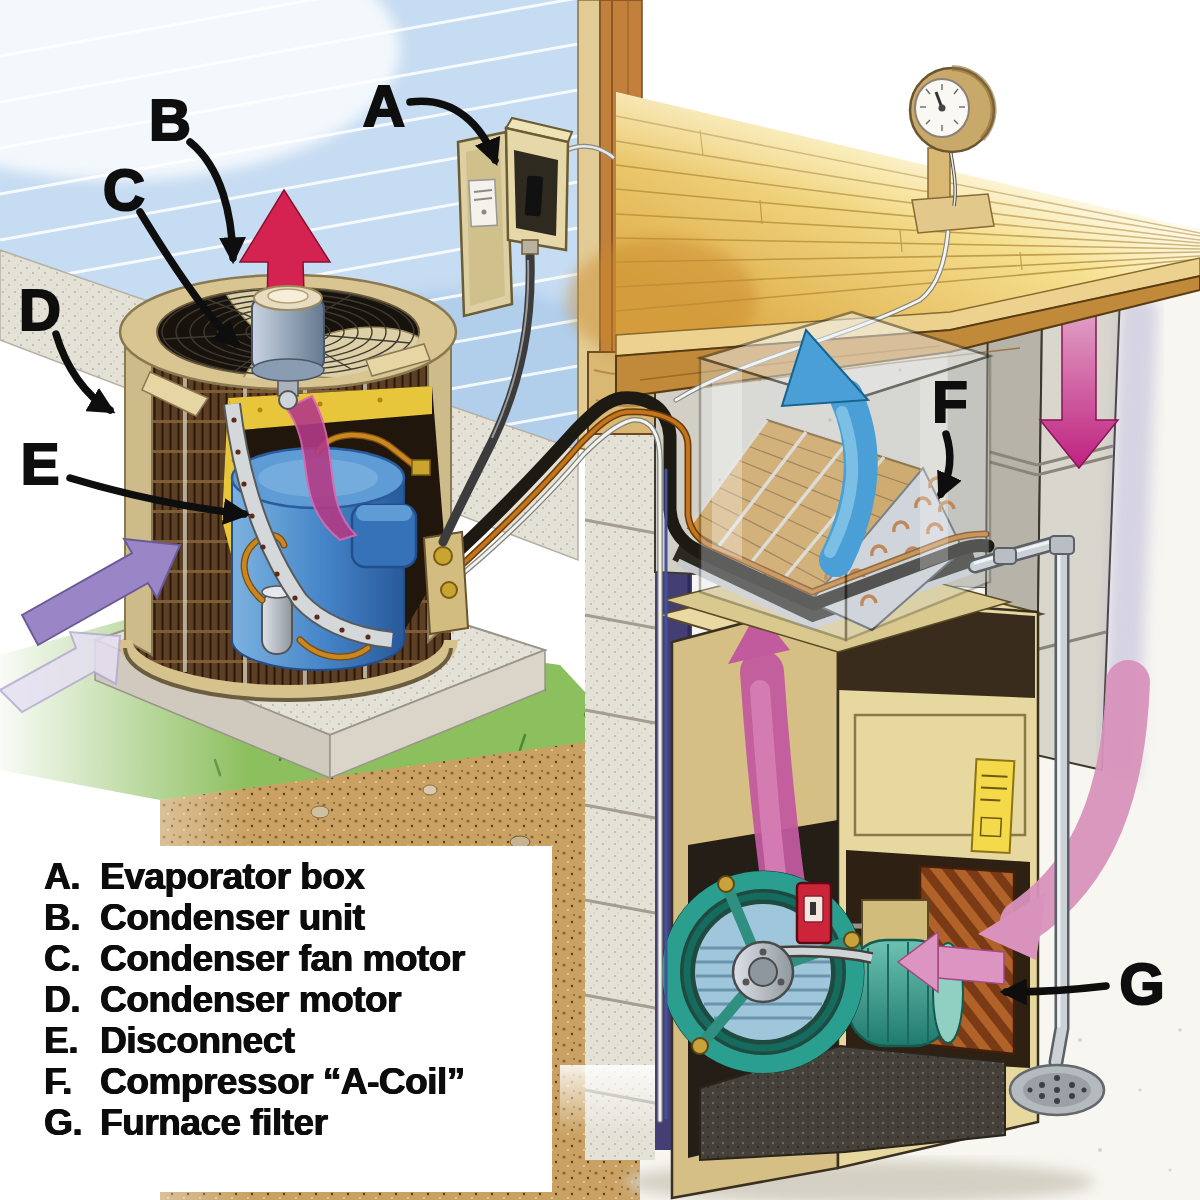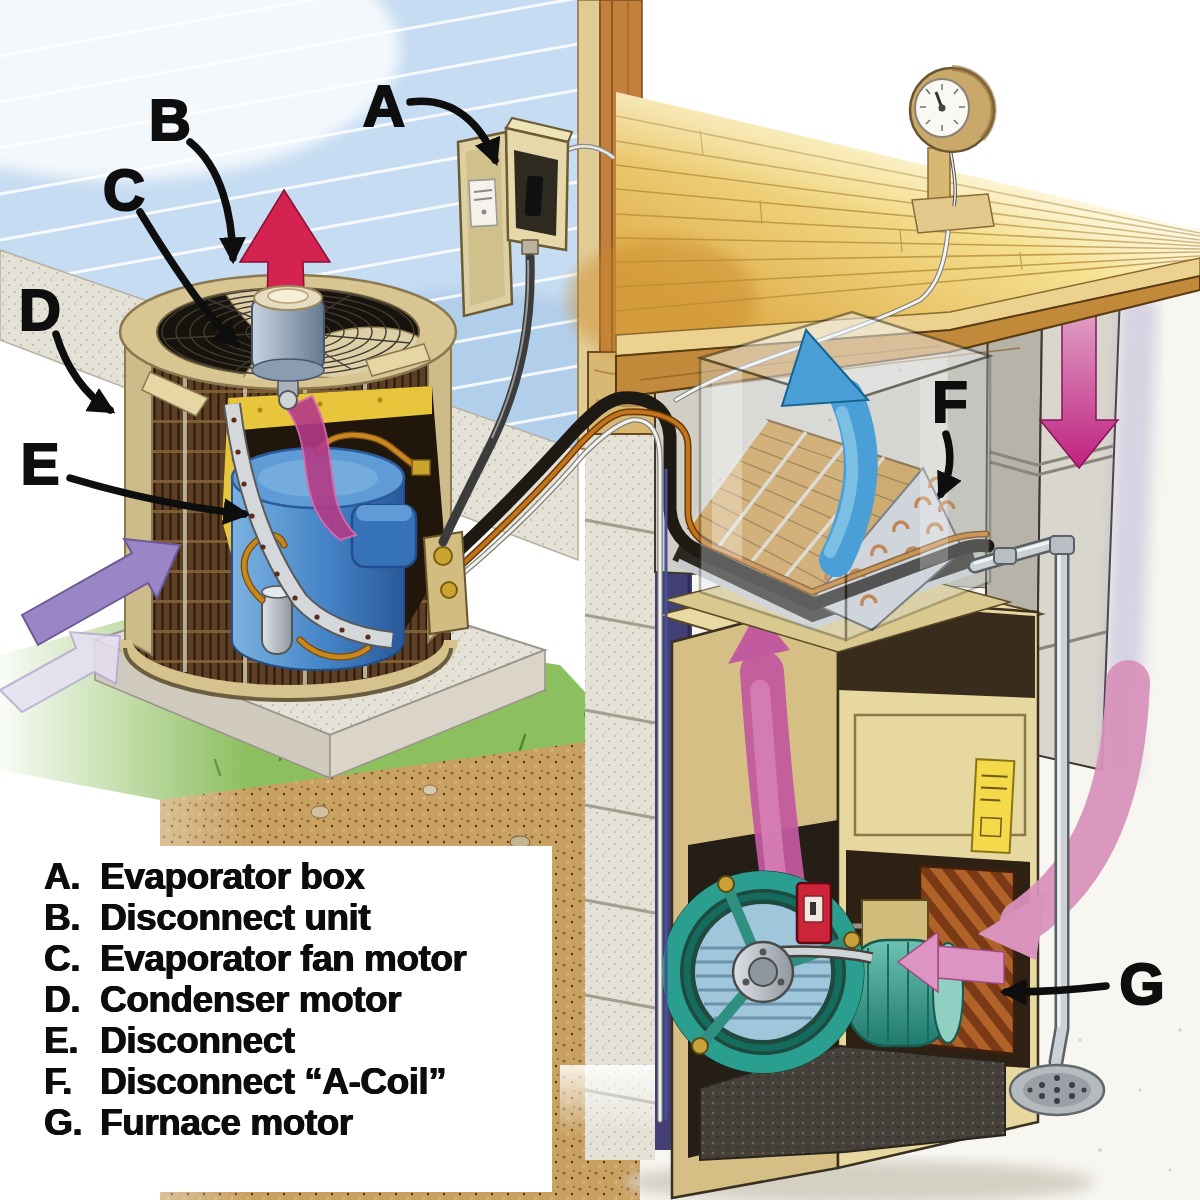--- a/index.html
+++ b/index.html
@@ -581,36 +581,36 @@
 </g>
 </svg>
 
 <div class="legend">
   <div class="legend-row">
     <span class="legend-letter">A.</span>
     <span>Evaporator box</span>
   </div>
   <div class="legend-row">
     <span class="legend-letter">B.</span>
-    <span>Disconnect unit</span>
+    <span>Condenser unit</span>
   </div>
   <div class="legend-row">
     <span class="legend-letter">C.</span>
-    <span>Evaporator fan motor</span>
+    <span>Condenser fan motor</span>
   </div>
   <div class="legend-row">
     <span class="legend-letter">D.</span>
     <span>Condenser motor</span>
   </div>
   <div class="legend-row">
     <span class="legend-letter">E.</span>
     <span>Disconnect</span>
   </div>
   <div class="legend-row">
     <span class="legend-letter">F.</span>
-    <span>Disconnect “A-Coil”</span>
+    <span>Compressor “A-Coil”</span>
   </div>
   <div class="legend-row">
     <span class="legend-letter">G.</span>
-    <span>Furnace motor</span>
+    <span>Furnace filter</span>
   </div>
 </div>
 </div>
 
 </body></html>

